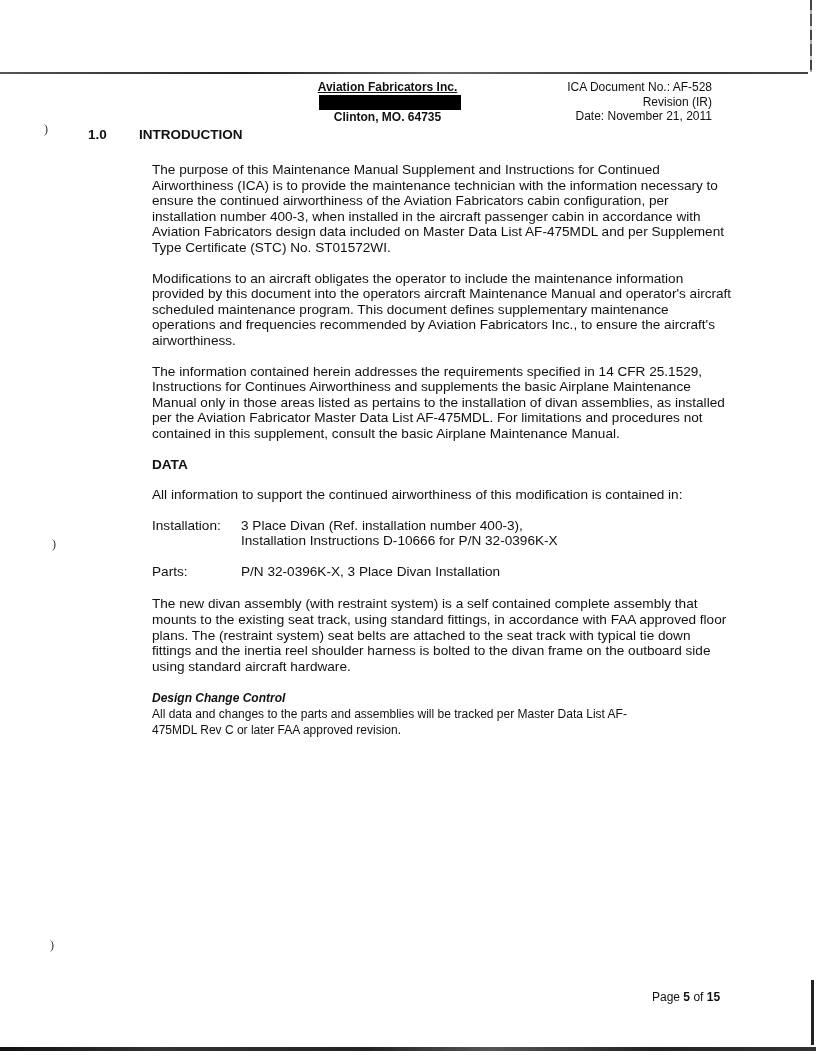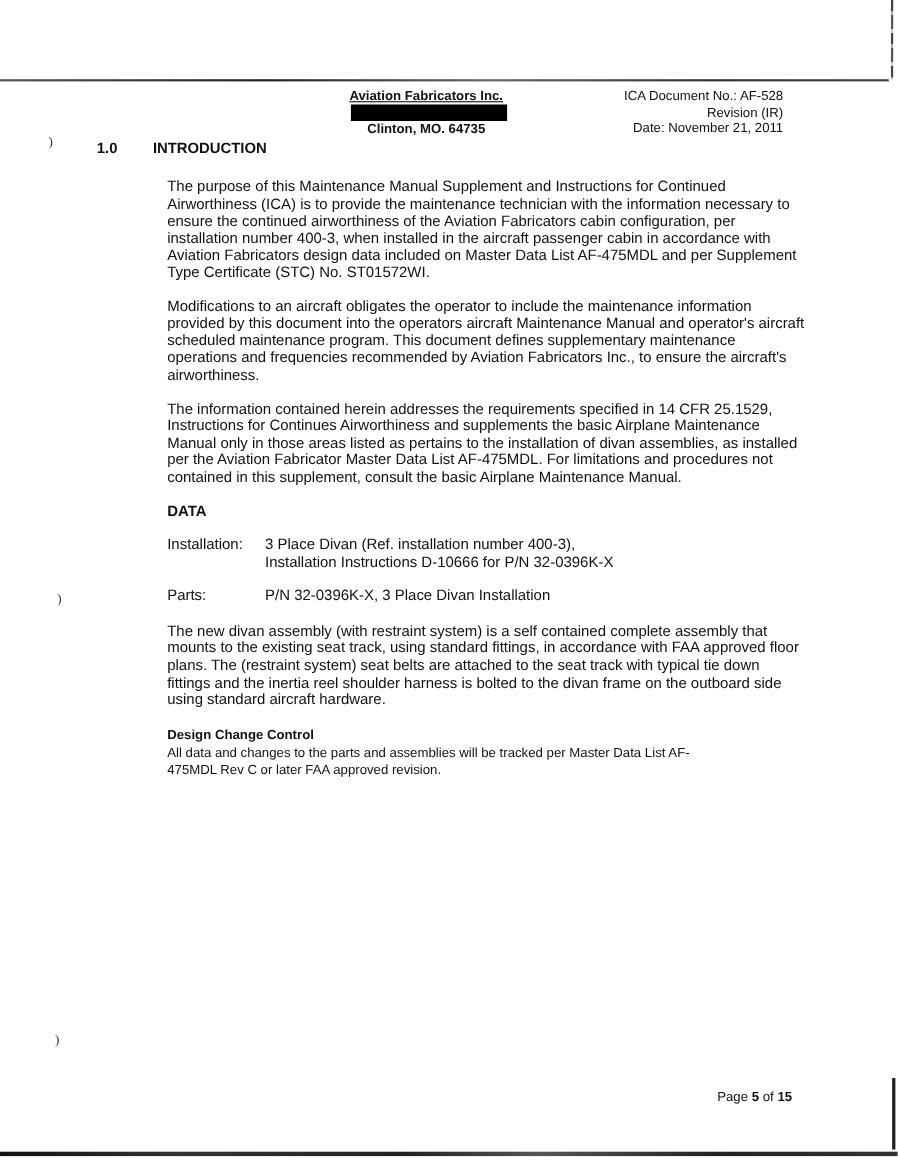--- a/index.html
+++ b/index.html
@@ -50,21 +50,21 @@
 
     .body-col {
       position: absolute; left: 152px; top: 162px; width: 580px;
       font-size: 13.6px; line-height: 15.6px;
     }
     .body-col p { margin: 0 0 15px 0; }
     .subhead { font-weight: bold; margin: 0 0 15px 0; font-size: 13.6px; }
     .row-label { display: inline-block; width: 89px; vertical-align: top; }
     .row-value { display: inline-block; width: 480px; vertical-align: top; }
     .defrow { margin-bottom: 15px; }
-    .small-head { font-weight: bold; font-size: 12px; line-height: 15px; }
+    .small-head { font-weight: bold; font-size: 12px; line-height: 15px; font-style: italic; }
     .small-text { font-size: 12px; line-height: 16px; }
     .block { margin-bottom: 17px; }
 
     .footer-page {
       position: absolute; left: 652px; top: 990px; font-size: 12px;
     }
     .footer-page .b { font-weight: bold; }
   </style>
 </head>
 <body>
@@ -92,20 +92,21 @@
 
 <div class="section-num">1.0</div>
 <div class="section-title">INTRODUCTION</div>
 
 <div class="body-col">
   <p>The purpose of this Maintenance Manual Supplement and Instructions for Continued Airworthiness (ICA) is to provide the maintenance technician with the information necessary to ensure the continued airworthiness of the Aviation Fabricators cabin configuration, per installation number 400-3, when installed in the aircraft passenger cabin in accordance with Aviation Fabricators design data included on Master Data List AF-475MDL and per Supplement Type Certificate (STC) No.  ST01572WI.</p>
   <p>Modifications to an aircraft obligates the operator to include the maintenance information provided by this document into the operators aircraft Maintenance Manual and operator's aircraft scheduled maintenance program.  This document defines supplementary maintenance operations and frequencies recommended by Aviation Fabricators Inc., to ensure the aircraft's airworthiness.</p>
   <p>The information contained herein addresses the requirements specified in 14 CFR 25.1529, Instructions for Continues Airworthiness and supplements the basic Airplane Maintenance Manual only in those areas listed as pertains to the installation of divan assemblies, as installed per the Aviation Fabricator Master Data List AF-475MDL.  For limitations and procedures not contained in this supplement, consult the basic Airplane Maintenance Manual.</p>
 
   <div class="subhead">DATA</div>
+  <p>All information to support the continued airworthiness of this modification is contained in:</p>
 
 
   <div class="defrow">
     <span class="row-label">Installation:</span><span class="row-value"><span>3 Place Divan (Ref. installation number 400-3),</span><br><span>Installation Instructions D-10666 for P/N 32-0396K-X</span></span>
   </div>
 
   <div class="defrow" style="margin-bottom:17px;">
     <span class="row-label">Parts:</span><span class="row-value">P/N 32-0396K-X, 3 Place Divan Installation</span>
   </div>
 

